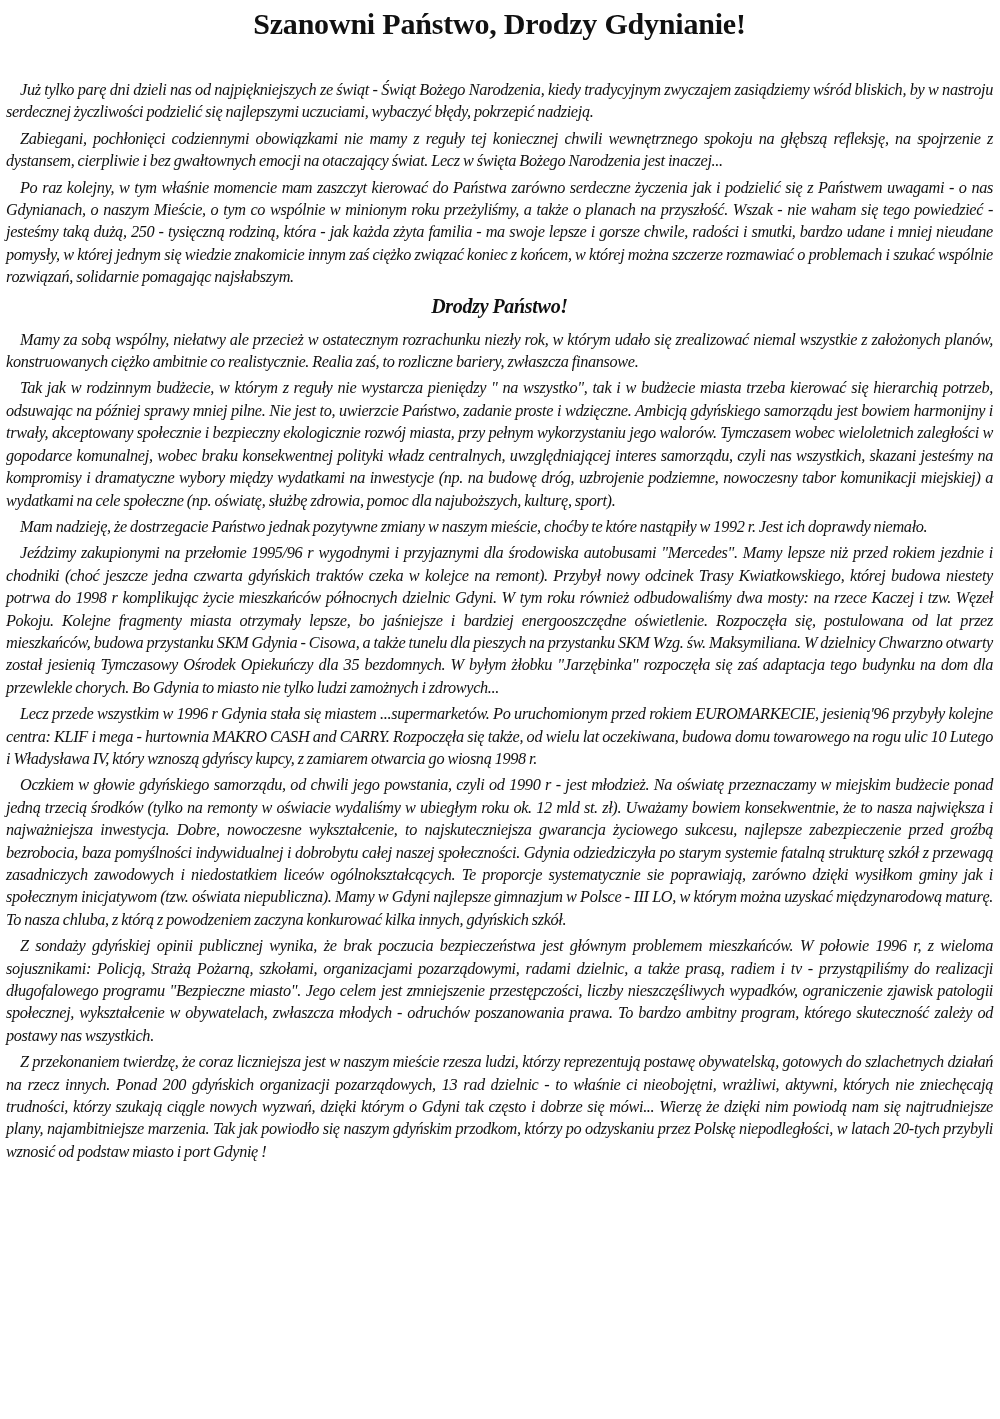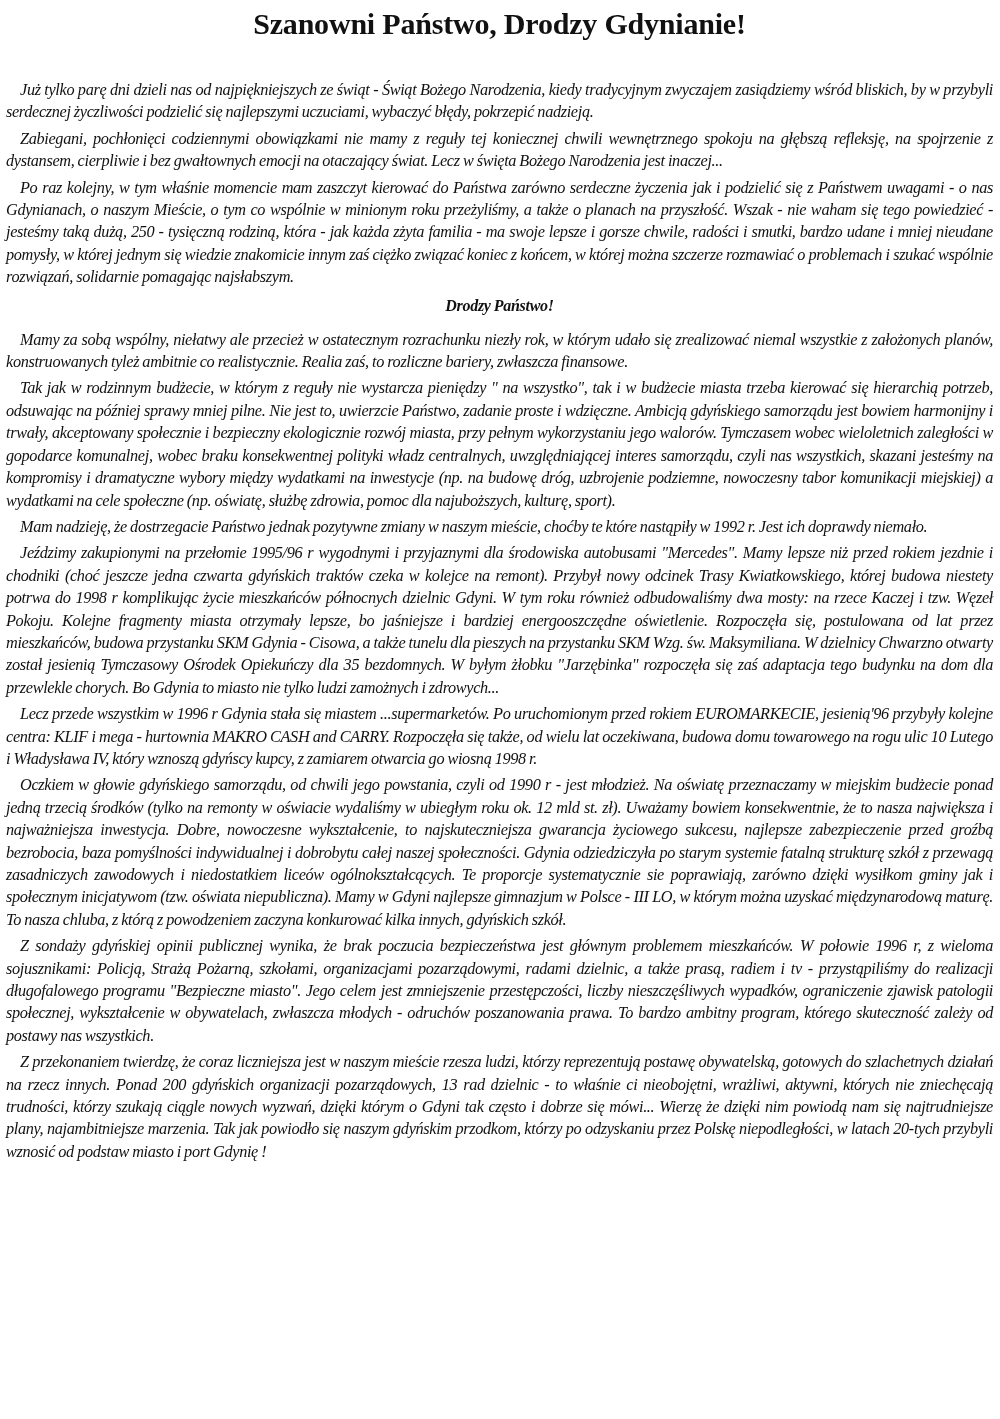--- a/index.html
+++ b/index.html
@@ -41,41 +41,41 @@
     }
     .para {
       margin: 0 0 4px 0;
       text-align: justify;
       text-indent: 14px;
     }
     .subheading {
       font-family: "Liberation Serif", "DejaVu Serif", serif;
       font-weight: bold;
       font-style: italic;
-      font-size: 16px;
+      font-size: 20px;
       text-align: center;
       margin: 2px 0 10px 0;
       line-height: 26px;
       letter-spacing: -0.3px;
     }
   </style>
 </head>
 <body>
 
 <div class="page">
   <h1 class="title">Szanowni Państwo, Drodzy Gdynianie!</h1>
 
   <div class="body-text">
-    <p class="para">Już tylko parę dni dzieli nas od najpiękniejszych ze świąt - Świąt Bożego Narodzenia, kiedy tradycyjnym zwyczajem zasiądziemy wśród bliskich, by w przybyli serdecznej życzliwości podzielić się najlepszymi uczuciami, wybaczyć błędy, pokrzepić nadzieją.</p>
+    <p class="para">Już tylko parę dni dzieli nas od najpiękniejszych ze świąt - Świąt Bożego Narodzenia, kiedy tradycyjnym zwyczajem zasiądziemy wśród bliskich, by w nastroju serdecznej życzliwości podzielić się najlepszymi uczuciami, wybaczyć błędy, pokrzepić nadzieją.</p>
     <p class="para">Zabiegani, pochłonięci codziennymi obowiązkami nie mamy z reguły tej koniecznej chwili wewnętrznego spokoju na głębszą refleksję, na spojrzenie z dystansem, cierpliwie i bez gwałtownych emocji na otaczający świat. Lecz w święta Bożego Narodzenia jest inaczej...</p>
     <p class="para">Po raz kolejny, w tym właśnie momencie mam zaszczyt kierować do Państwa zarówno serdeczne życzenia jak i podzielić się z Państwem uwagami - o nas Gdynianach, o naszym Mieście, o tym co wspólnie w minionym roku przeżyliśmy, a także o planach na przyszłość. Wszak - nie waham się tego powiedzieć - jesteśmy taką dużą, 250 - tysięczną rodziną, która - jak każda zżyta familia - ma swoje lepsze i gorsze chwile, radości i smutki, bardzo udane i mniej nieudane pomysły, w której jednym się wiedzie znakomicie innym zaś ciężko związać koniec z końcem, w której można szczerze rozmawiać o problemach i szukać wspólnie rozwiązań, solidarnie pomagając najsłabszym.</p>
 
     <h2 class="subheading">Drodzy Państwo!</h2>
 
-    <p class="para">Mamy za sobą wspólny, niełatwy ale przecież w ostatecznym rozrachunku niezły rok, w którym udało się zrealizować niemal wszystkie z założonych planów, konstruowanych tyleż ambitnie co realistycznie. Realia zaś, to rozliczne bariery, zwłaszcza finansowe.</p>
+    <p class="para">Mamy za sobą wspólny, niełatwy ale przecież w ostatecznym rozrachunku niezły rok, w którym udało się zrealizować niemal wszystkie z założonych planów, konstruowanych ciężko ambitnie co realistycznie. Realia zaś, to rozliczne bariery, zwłaszcza finansowe.</p>
     <p class="para">Tak jak w rodzinnym budżecie, w którym z reguły nie wystarcza pieniędzy " na wszystko", tak i w budżecie miasta trzeba kierować się hierarchią potrzeb, odsuwając na później sprawy mniej pilne. Nie jest to, uwierzcie Państwo, zadanie proste i wdzięczne. Ambicją gdyńskiego samorządu jest bowiem harmonijny i trwały, akceptowany społecznie i bezpieczny ekologicznie rozwój miasta, przy pełnym wykorzystaniu jego walorów. Tymczasem wobec wieloletnich zaległości w gopodarce komunalnej, wobec braku konsekwentnej polityki władz centralnych, uwzględniającej interes samorządu, czyli nas wszystkich, skazani jesteśmy na kompromisy i dramatyczne wybory między wydatkami na inwestycje (np. na budowę dróg, uzbrojenie podziemne, nowoczesny tabor komunikacji miejskiej) a wydatkami na cele społeczne (np. oświatę, służbę zdrowia, pomoc dla najuboższych, kulturę, sport).</p>
     <p class="para">Mam nadzieję, że dostrzegacie Państwo jednak pozytywne zmiany w naszym mieście, choćby te które nastąpiły w 1992 r. Jest ich doprawdy niemało.</p>
     <p class="para">Jeździmy zakupionymi na przełomie 1995/96 r wygodnymi i przyjaznymi dla środowiska autobusami "Mercedes". Mamy lepsze niż przed rokiem jezdnie i chodniki (choć jeszcze jedna czwarta gdyńskich traktów czeka w kolejce na remont). Przybył nowy odcinek Trasy Kwiatkowskiego, której budowa niestety potrwa do 1998 r komplikując życie mieszkańców północnych dzielnic Gdyni. W tym roku również odbudowaliśmy dwa mosty: na rzece Kaczej i tzw. Węzeł Pokoju. Kolejne fragmenty miasta otrzymały lepsze, bo jaśniejsze i bardziej energooszczędne oświetlenie. Rozpoczęła się, postulowana od lat przez mieszkańców, budowa przystanku SKM Gdynia - Cisowa, a także tunelu dla pieszych na przystanku SKM Wzg. św. Maksymiliana. W dzielnicy Chwarzno otwarty został jesienią Tymczasowy Ośrodek Opiekuńczy dla 35 bezdomnych. W byłym żłobku "Jarzębinka" rozpoczęła się zaś adaptacja tego budynku na dom dla przewlekle chorych. Bo Gdynia to miasto nie tylko ludzi zamożnych i zdrowych...</p>
     <p class="para">Lecz przede wszystkim w 1996 r Gdynia stała się miastem ...supermarketów. Po uruchomionym przed rokiem EUROMARKECIE, jesienią'96 przybyły kolejne centra: KLIF i mega - hurtownia MAKRO CASH and CARRY. Rozpoczęła się także, od wielu lat oczekiwana, budowa domu towarowego na rogu ulic 10 Lutego i Władysława IV, który wznoszą gdyńscy kupcy, z zamiarem otwarcia go wiosną 1998 r.</p>
     <p class="para">Oczkiem w głowie gdyńskiego samorządu, od chwili jego powstania, czyli od 1990 r - jest młodzież. Na oświatę przeznaczamy w miejskim budżecie ponad jedną trzecią środków (tylko na remonty w oświacie wydaliśmy w ubiegłym roku ok. 12 mld st. zł). Uważamy bowiem konsekwentnie, że to nasza największa i najważniejsza inwestycja. Dobre, nowoczesne wykształcenie, to najskuteczniejsza gwarancja życiowego sukcesu, najlepsze zabezpieczenie przed groźbą bezrobocia, baza pomyślności indywidualnej i dobrobytu całej naszej społeczności. Gdynia odziedziczyła po starym systemie fatalną strukturę szkół z przewagą zasadniczych zawodowych i niedostatkiem liceów ogólnokształcących. Te proporcje systematycznie sie poprawiają, zarówno dzięki wysiłkom gminy jak i społecznym inicjatywom (tzw. oświata niepubliczna). Mamy w Gdyni najlepsze gimnazjum w Polsce - III LO, w którym można uzyskać międzynarodową maturę. To nasza chluba, z którą z powodzeniem zaczyna konkurować kilka innych, gdyńskich szkół.</p>
     <p class="para">Z sondaży gdyńskiej opinii publicznej wynika, że brak poczucia bezpieczeństwa jest głównym problemem mieszkańców. W połowie 1996 r, z wieloma sojusznikami: Policją, Strażą Pożarną, szkołami, organizacjami pozarządowymi, radami dzielnic, a także prasą, radiem i tv - przystąpiliśmy do realizacji długofalowego programu "Bezpieczne miasto". Jego celem jest zmniejszenie przestępczości, liczby nieszczęśliwych wypadków, ograniczenie zjawisk patologii społecznej, wykształcenie w obywatelach, zwłaszcza młodych - odruchów poszanowania prawa. To bardzo ambitny program, którego skuteczność zależy od postawy nas wszystkich.</p>
     <p class="para">Z przekonaniem twierdzę, że coraz liczniejsza jest w naszym mieście rzesza ludzi, którzy reprezentują postawę obywatelską, gotowych do szlachetnych działań na rzecz innych. Ponad 200 gdyńskich organizacji pozarządowych, 13 rad dzielnic - to właśnie ci nieobojętni, wrażliwi, aktywni, których nie zniechęcają trudności, którzy szukają ciągle nowych wyzwań, dzięki którym o Gdyni tak często i dobrze się mówi... Wierzę że dzięki nim powiodą nam się najtrudniejsze plany, najambitniejsze marzenia. Tak jak powiodło się naszym gdyńskim przodkom, którzy po odzyskaniu przez Polskę niepodległości, w latach 20-tych przybyli wznosić od podstaw miasto i port Gdynię !</p>
   </div>
 </div>
 

